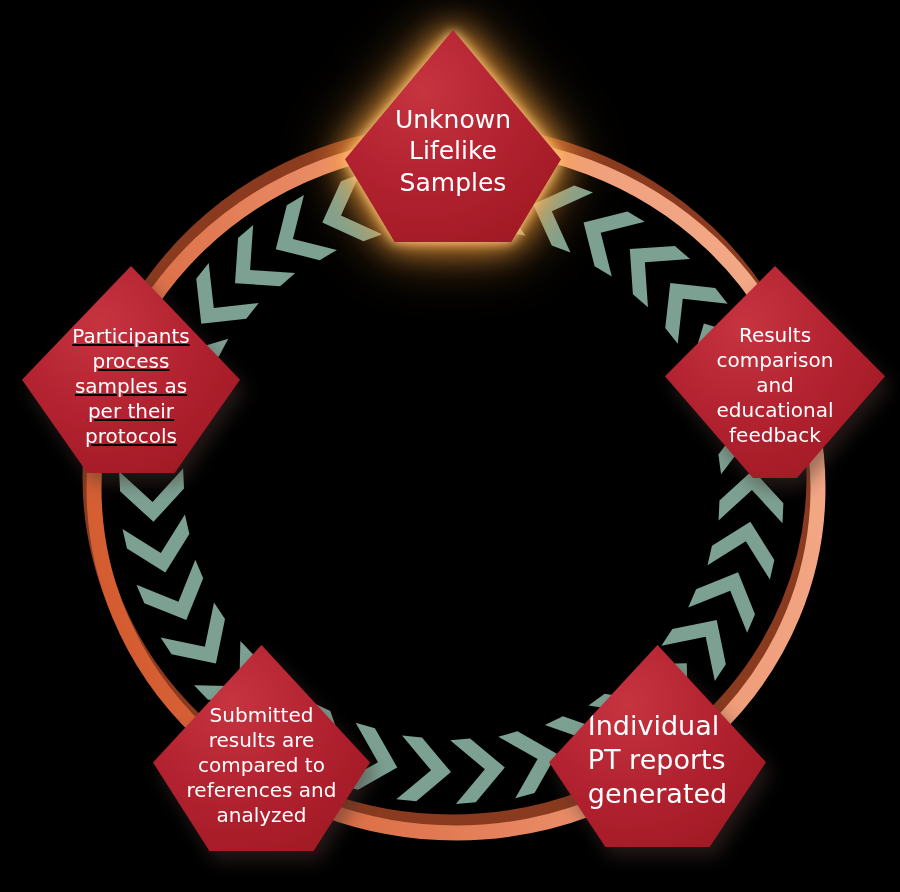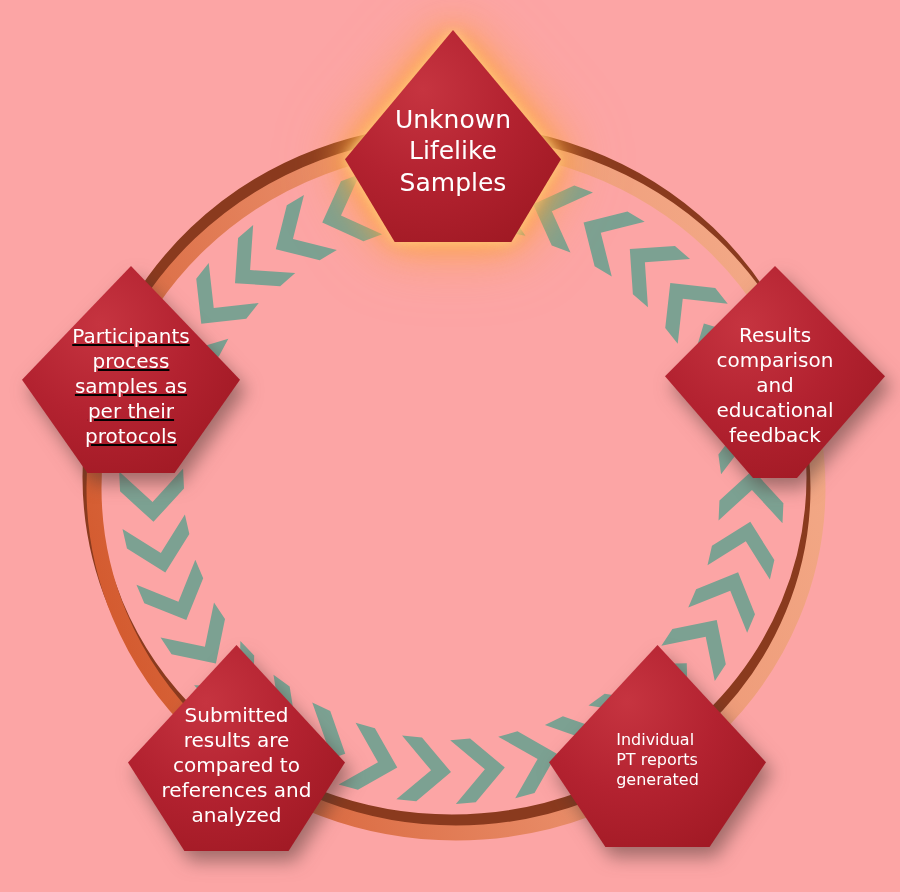--- a/index.html
+++ b/index.html
@@ -1,17 +1,17 @@
 <!DOCTYPE html>
 <html style="--node-red: #B32230; --node-red-light: #C63440; --node-red-dark: #99161F; --node-text: #FFFFFF; --chevron-green: #7CA192; --ring-dark: #8A3A1E; --ring-orange: #D2572B; --ring-salmon: #EC9471; --ring-salmon-light: #F4AC8A; --glow-orange: #FCA33D; --copyright-gray: #5A5A5A;"><head>
 <meta charset="utf-8">
 <style>
   html,body{margin:0;padding:0;background:#ffffff;}
   .canvas{
-    position:relative;width:900px;height:892px;overflow:hidden;background:#fca5a5;
+    position:relative;width:900px;height:892px;overflow:hidden;background:#000000;
     font-family:"DejaVu Sans","Liberation Sans",sans-serif;
   }
   .canvas svg{position:absolute;left:0;top:0;}
   #ring-dark{stroke:var(--ring-dark,#8A3A1E);}
   #chevrons use{fill:var(--chevron-green,#7CA192);}
 
   .node{position:absolute;}
   .shadowed{filter:drop-shadow(6px 10px 9px rgba(70,50,45,.5));}
   .glow{filter:drop-shadow(0 0 6px #FFD488)
                drop-shadow(0 0 16px var(--glow-orange,#FCA33D))
@@ -34,27 +34,27 @@
   .node-top .label{font-size:25px;}
 
   .node-left{left:22px;top:266px;width:218px;height:207px;text-decoration:underline;}
   .node-left .shape{clip-path:polygon(50% 0%,100% 55%,70% 100%,30% 100%,0% 55%);padding-top:34px;box-sizing:border-box;}
   .node-left .label{font-size:20px;}
 
   .node-right{left:665px;top:266px;width:220px;height:212px;}
   .node-right .shape{clip-path:polygon(50% 0%,100% 52%,60% 100%,40% 100%,0% 52%);padding-top:26px;box-sizing:border-box;}
   .node-right .label{font-size:20px;}
 
-  .node-bl{left:128px;top:645px;width:217px;height:206px;}
+  .node-bl{left:153px;top:645px;width:217px;height:206px;}
   .node-bl .shape{clip-path:polygon(50% 0%,100% 57%,74% 100%,26% 100%,0% 57%);padding-top:34px;box-sizing:border-box;}
   .node-bl .label{font-size:20px;}
 
   .node-br{left:549px;top:645px;width:217px;height:202px;}
   .node-br .shape{clip-path:polygon(50% 0%,100% 58%,74% 100%,26% 100%,0% 58%);padding-top:28px;box-sizing:border-box;}
-  .node-br .label{font-size:16px;text-align:left;}
+  .node-br .label{font-size:27px;text-align:left;}
 
   .copyright{
     position:absolute;right:30px;top:853px;
     font-size:24px;color:var(--copyright-gray,#5A5A5A);letter-spacing:.5px;
   }
 </style>
 </head>
 <body>
 
 <div class="canvas">

